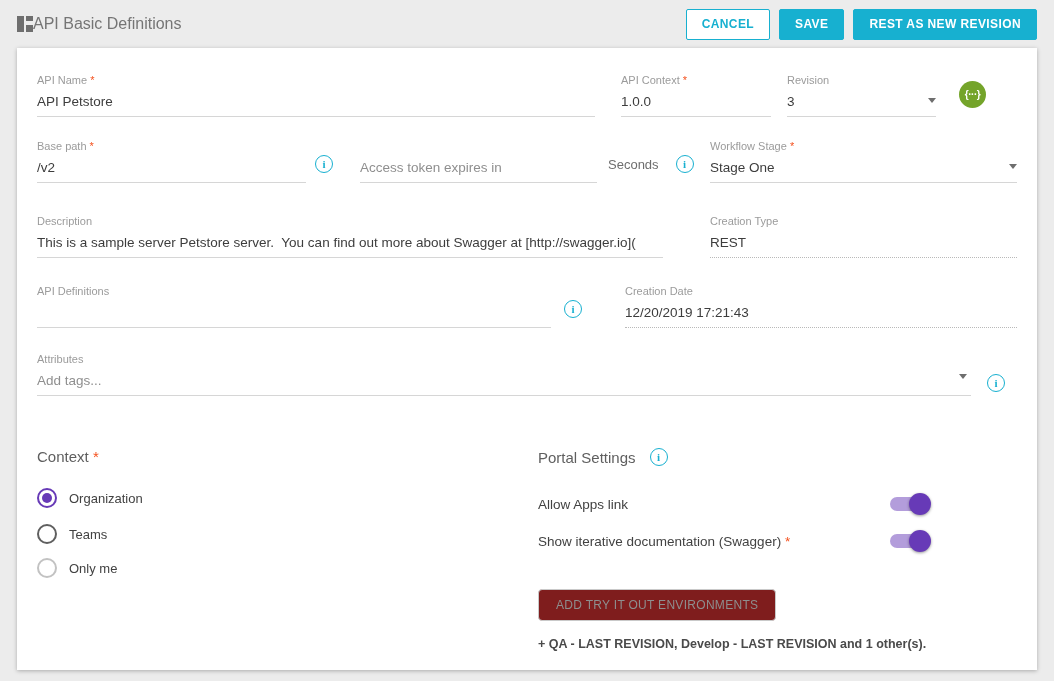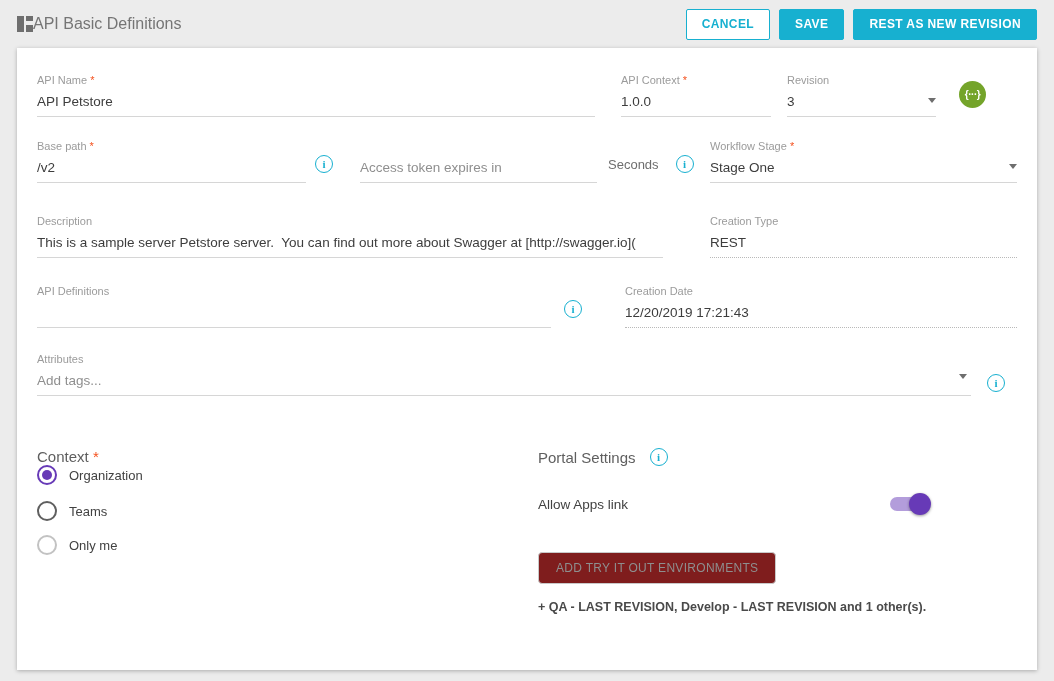--- a/index.html
+++ b/index.html
@@ -95,21 +95,21 @@
   .f-creation-date { width:392px; margin-left:auto; }
   .r5 { margin-top:25px; }
   .f-attributes { width:934px; position:relative; }
   .f-attributes .caret { position:absolute; right:4px; bottom:14px; }
   .r5 .info { margin:0 0 4px 16px; }
   
   .bottom { display:flex; margin-top:52px; }
   .col-left { width:501px; }
   .col-right { flex:1; }
   .section-title { font-size:15px; color:#5f5f5f; display:flex; align-items:center; gap:14px; }
-  .radios { }
+  .radios { margin-top:23px; }
   .radio-row { display:flex; align-items:center; gap:12px; margin-bottom:16px; height:20px; cursor:pointer; }
   .radio-row:nth-child(2){ margin-bottom:14px; }
   .radio { width:20px; height:20px; border-radius:50%; border:2px solid #5f5f5f; position:relative; flex:0 0 20px; }
   .radio.sel { border-color:#673ab7; }
   .radio.sel::after {
     content:""; position:absolute; inset:3px; border-radius:50%; background:#673ab7;
   }
   .radio.dim { border-color:#c2c2c2; }
   .radio-lbl { font-size:13px; color:#424242; }
   .toggles { margin-top:26px; }
@@ -246,19 +246,25 @@
         <span>Portal Settings</span>
         <span class="info">i</span>
       </div>
       <div class="toggles">
         <div class="toggle-row">
           <span class="toggle-lbl">Allow Apps link</span>
           <span class="switch">
               <span class="knob"></span>
             </span>
         </div>
+        <div class="toggle-row">
+          <span class="toggle-lbl"><span>Show iterative documentation (Swagger)</span> <span class="req">*</span></span>
+          <span class="switch">
+              <span class="knob"></span>
+            </span>
+        </div>
       </div>
       <button class="add-env-btn">ADD TRY IT OUT ENVIRONMENTS</button>
       <div class="env-summary">+ QA - LAST REVISION, Develop - LAST REVISION and 1 other(s).</div>
     </div>
   </div>
 
 </div>
 
 </body></html>

